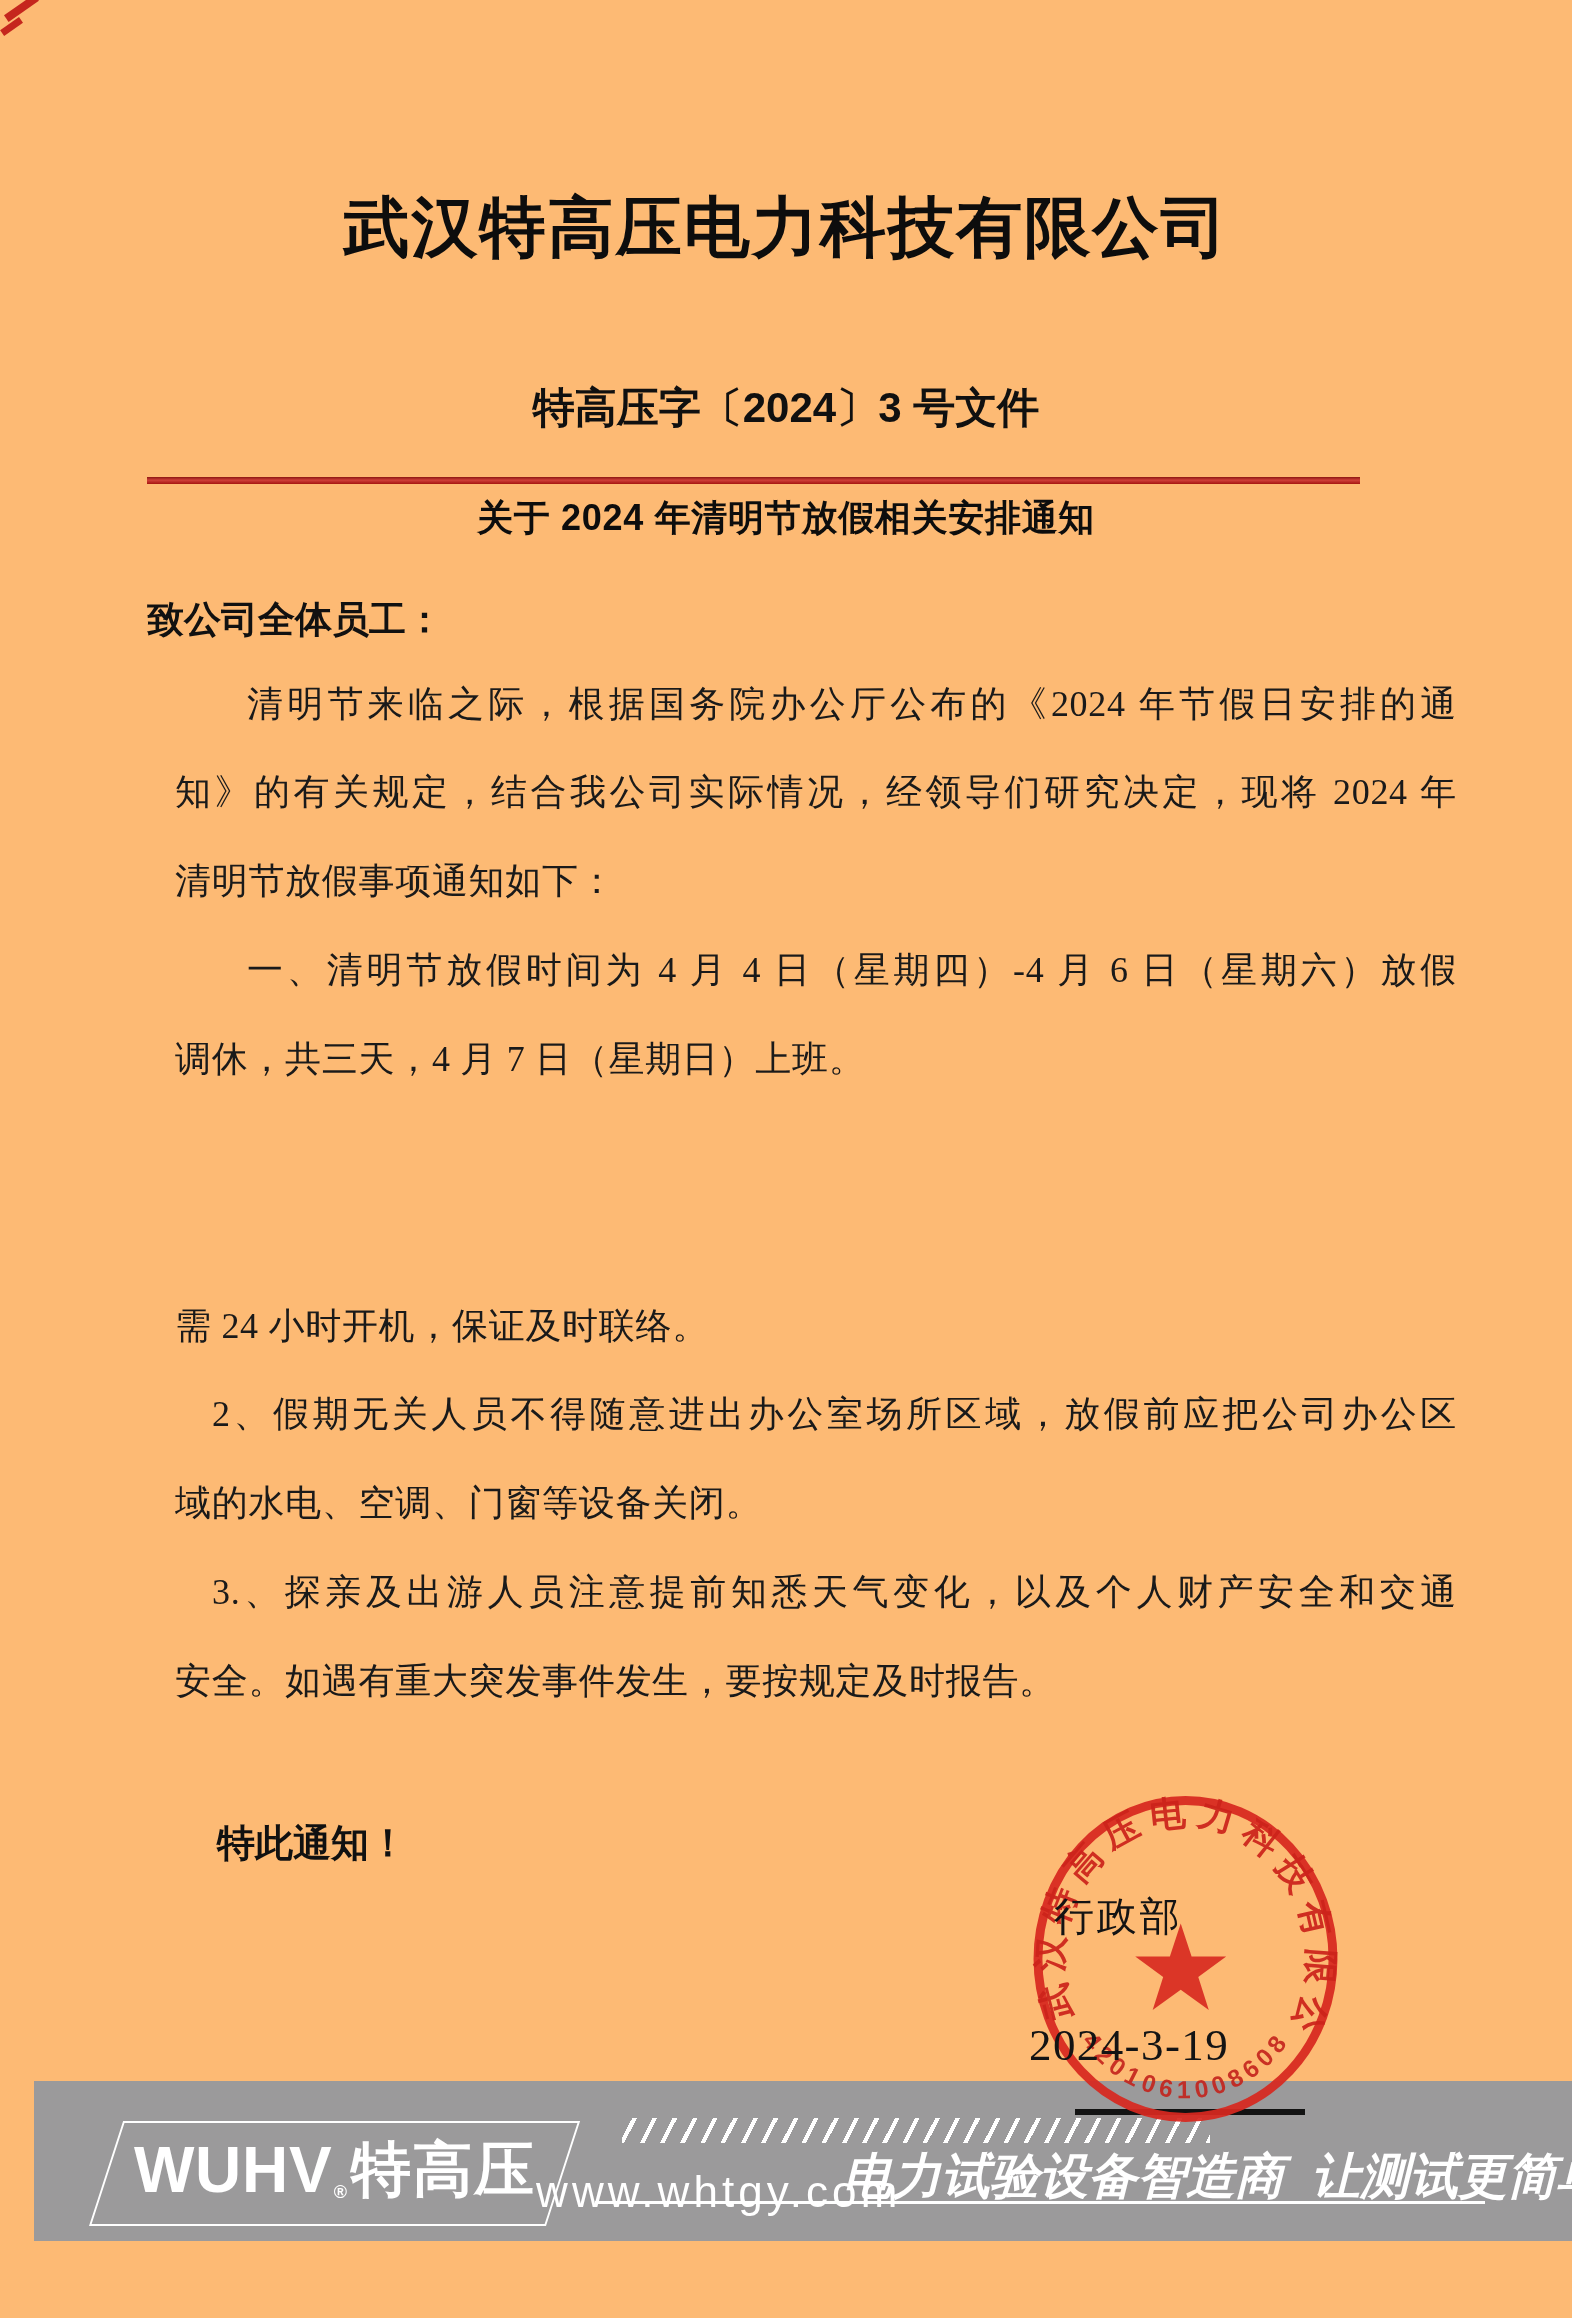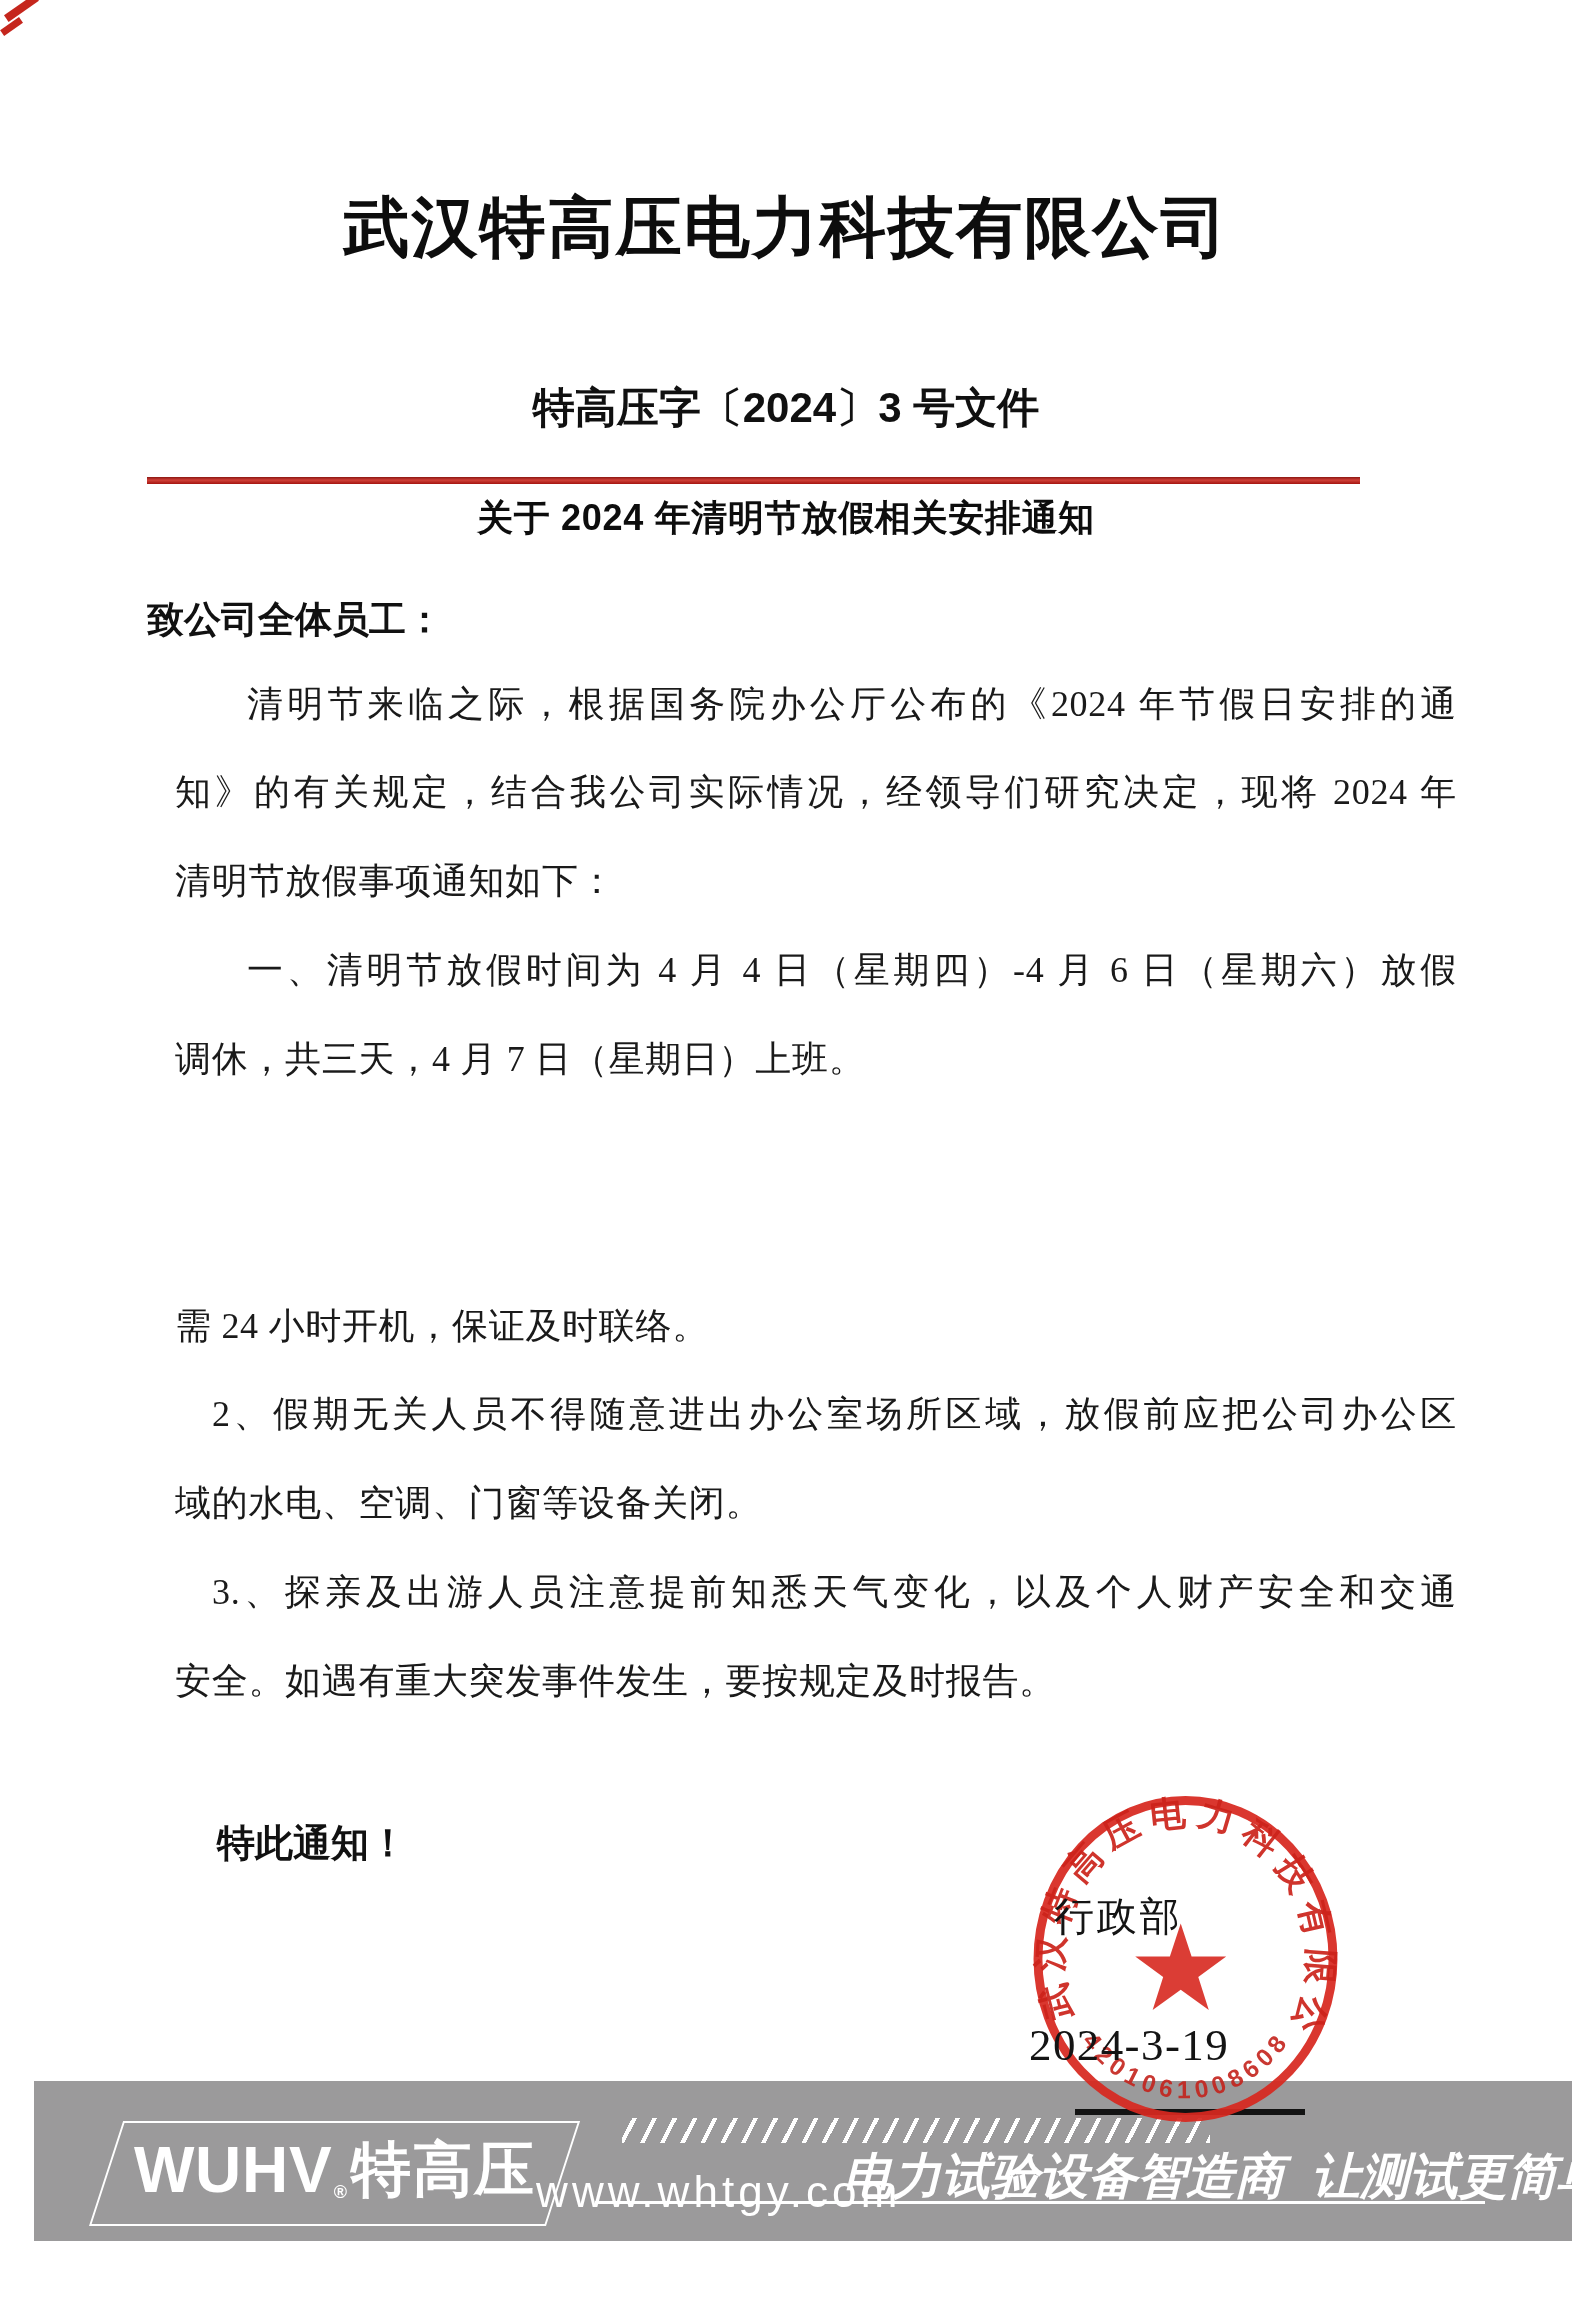--- a/index.html
+++ b/index.html
@@ -1,18 +1,18 @@
 <!DOCTYPE html>
 <html style="font-size:11px"><head>
 <meta charset="utf-8">
 <style>
   html,body { margin:0; padding:0; background:#e8e8e8; }
   .page {
     position:relative; width:1572px; height:2319px;
-    background:#ffffff; overflow:hidden;
+    background:#fdba74; overflow:hidden;
     font-family:"Liberation Serif","DejaVu Serif",serif;
     color:#161616;
   }
   .abs { position:absolute; }
   .center { position:absolute; left:0; width:100%; text-align:center; }
 
   .company-title {
     top:183px; font-size:66px; font-weight:bold; letter-spacing:2.1px;
     font-family:"Liberation Sans","DejaVu Sans",sans-serif; color:#0d0d0d;
   }

